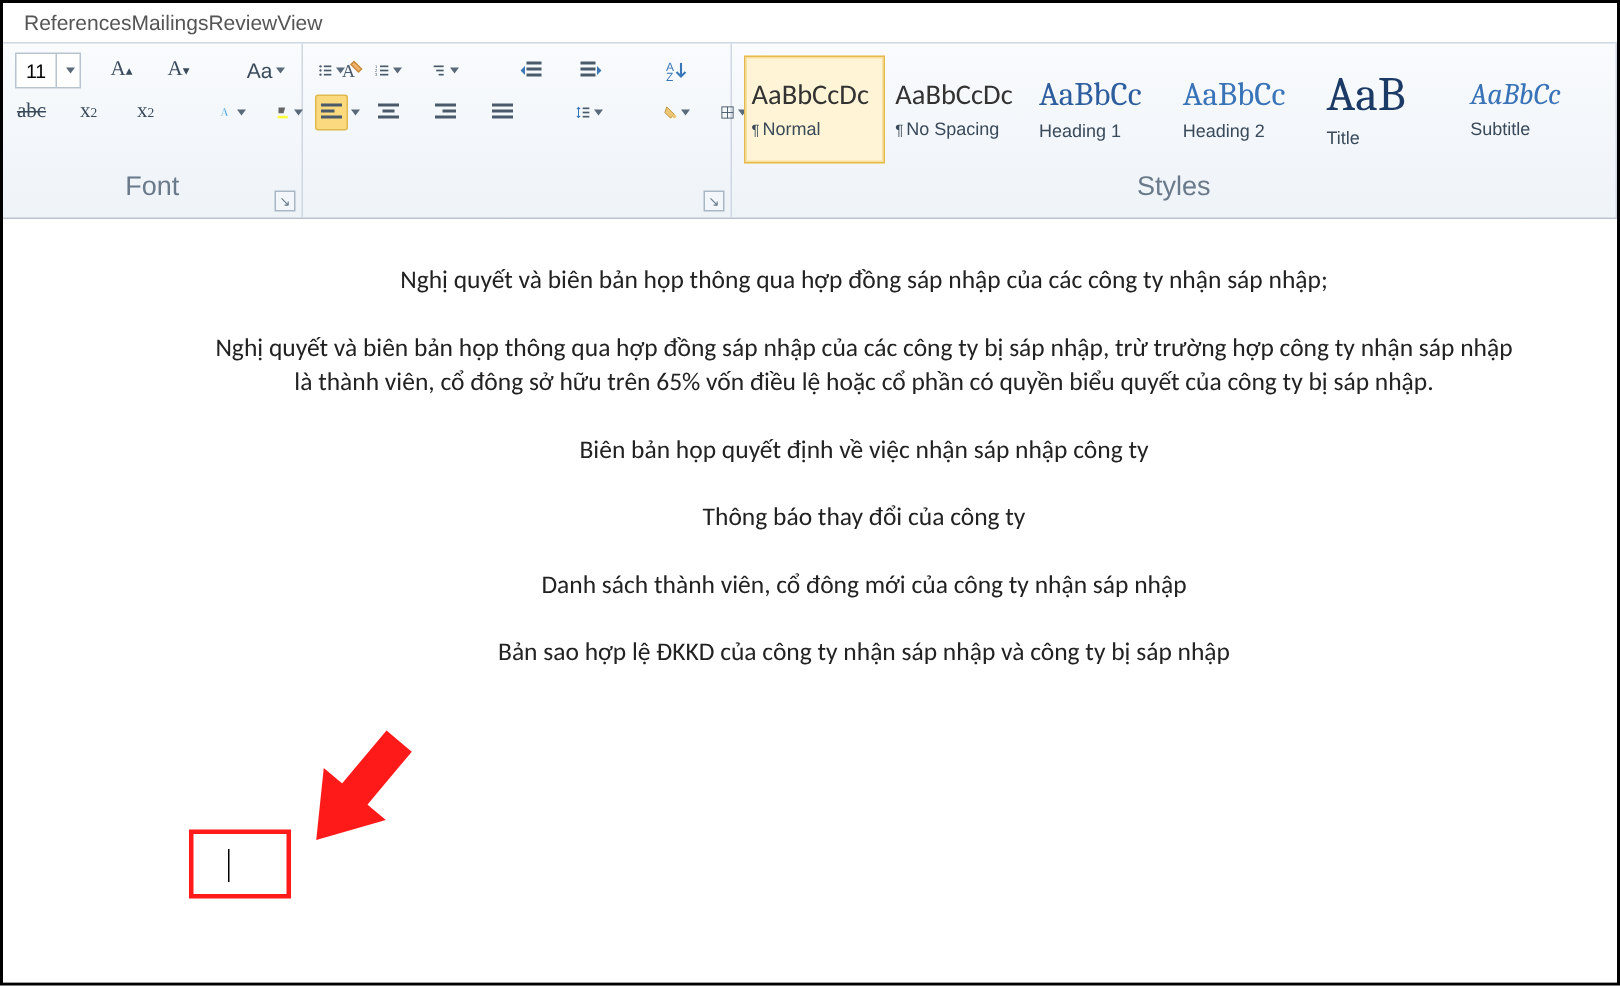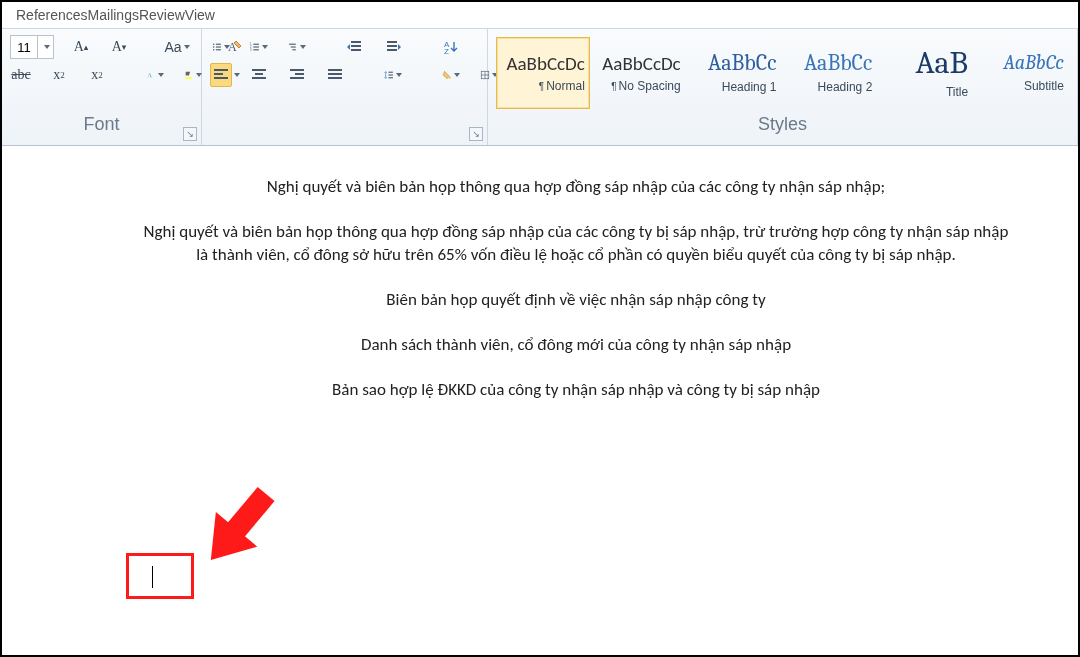--- a/index.html
+++ b/index.html
@@ -85,21 +85,21 @@
     border-radius:2px;
   }
 
   
   .styles-group { flex: 1; min-width: 0; }
   .gallery { display:flex; gap:2px; margin-top:2px; }
   .style-item {
     width: 94px;
     height: 72px;
     border: 1px solid transparent;
-    display:flex; flex-direction:column; align-items:flex-end; justify-content:center;
+    display:flex; flex-direction:column; align-items:flex-start; justify-content:center;
     padding:2px 4px;
     cursor:default;
   }
   .style-item.selected {
     border:1px solid #e6b94b;
     background:#fff5d6;
     box-shadow: inset 0 0 0 1px #f8e0a0;
   }
   .style-preview { font-family: Cambria, "Times New Roman", serif; line-height:1; margin-bottom:6px;}
   .style-name { font-size:12px; color:#3a4a5a; white-space:nowrap;}
@@ -362,20 +362,21 @@
     </div>
     <div class="group-label">Styles</div>
   </div>
 </div>
 
 <div class="doc-wrap">
   <div class="page">
     <p>Nghị quyết và biên bản họp thông qua hợp đồng sáp nhập của các công ty nhận sáp nhập;</p>
     <p>Nghị quyết và biên bản họp thông qua hợp đồng sáp nhập của các công ty bị sáp nhập, trừ trường hợp công ty nhận sáp nhập là thành viên, cổ đông sở hữu trên 65% vốn điều lệ hoặc cổ phần có quyền biểu quyết của công ty bị sáp nhập.</p>
     <p>Biên bản họp quyết định về việc nhận sáp nhập công ty</p>
+    <p>Thông báo thay đổi của công ty</p>
     <p>Danh sách thành viên, cổ đông mới của công ty nhận sáp nhập</p>
     <p>Bản sao hợp lệ ĐKKD của công ty nhận sáp nhập và công ty bị sáp nhập</p>
   </div>
 
   <div class="cursor-box" style="left:124px; top:407px;"></div>
   <div class="text-cursor" style="left:150px; top:420px;"></div>
 
   <svg class="arrow" style="left:178px; top:332px;" width="110" height="100" viewBox="0 0 110 100">
     <g transform="rotate(40 55 50)">
       <rect x="46" y="4" width="22" height="50" fill="#ff1a1a"></rect>

